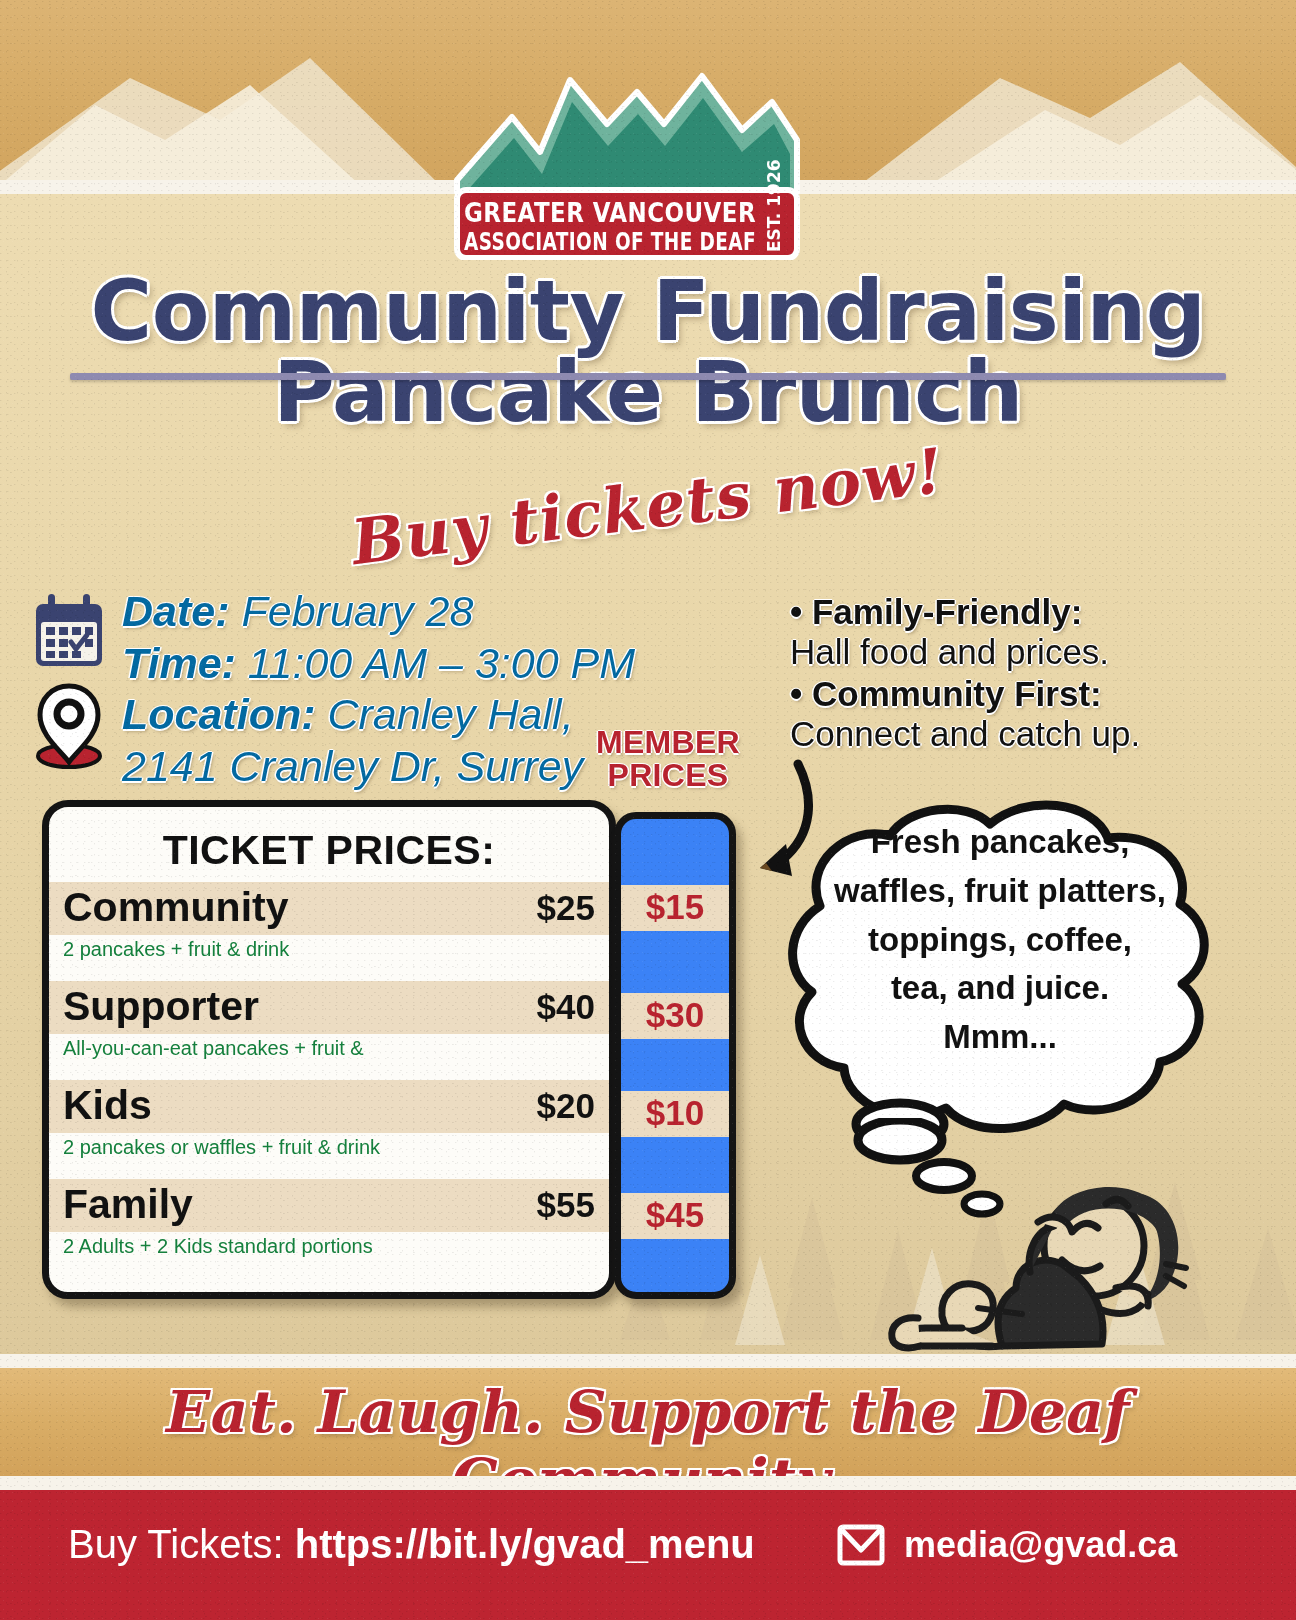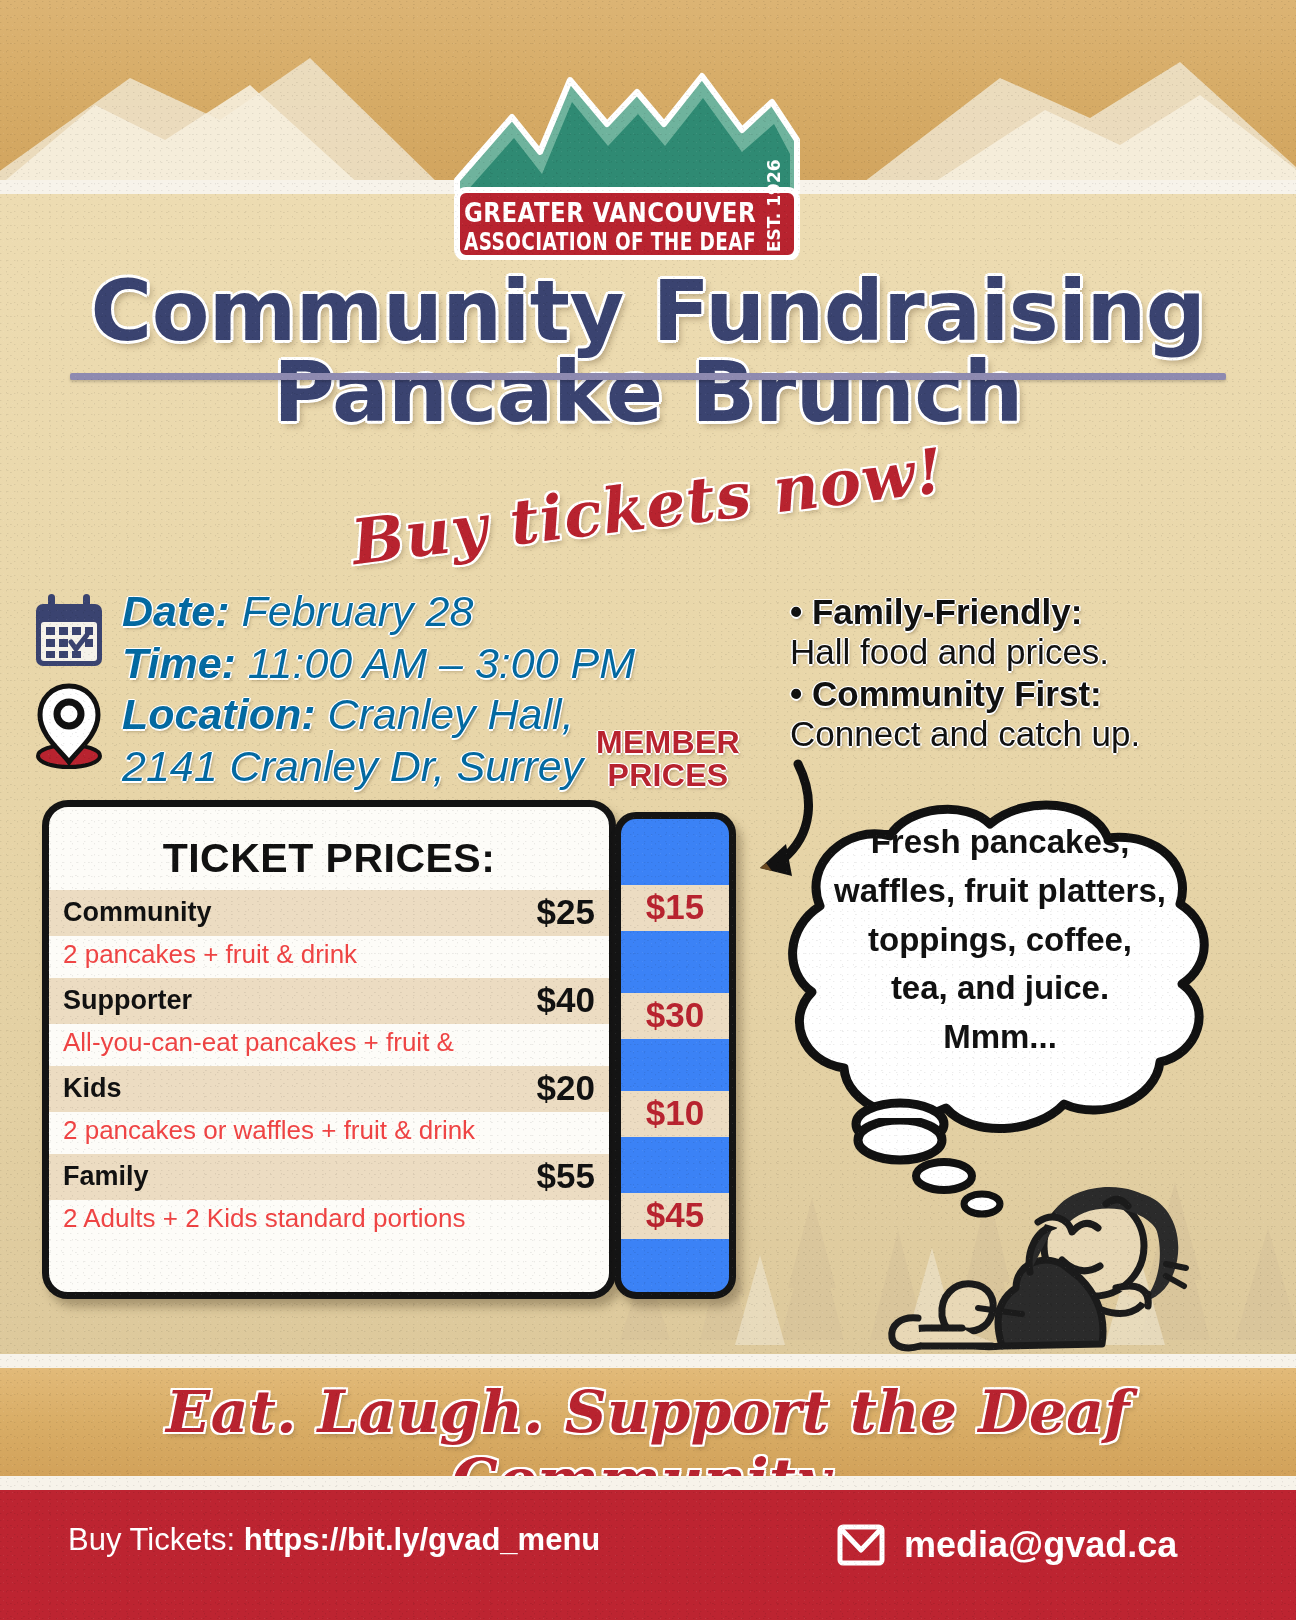--- a/index.html
+++ b/index.html
@@ -82,26 +82,26 @@
       2px 3px 3px rgba(90,70,40,.30);}
   .bsub{font-size:35px;color:#111;white-space:nowrap;margin-bottom:2px;
     text-shadow:-1.5px 0 0 #fff,1.5px 0 0 #fff,0 -1.5px 0 #fff,0 1.5px 0 #fff,
       2px 3px 3px rgba(90,70,40,.30);}
 
   
   .price-card{position:absolute;left:42px;top:800px;width:560px;height:485px;
     background:#fdfcf8;border:7px solid #141414;border-radius:26px;
     box-shadow:6px 8px 10px rgba(70,55,30,.35);overflow:hidden;}
   .pc-title{font-size:41px;font-weight:bold;color:#111;text-align:center;
-    padding:28px 0 8px;letter-spacing:.5px;}
+    padding:20px 0 8px;letter-spacing:.5px;}
   .prow{display:flex;justify-content:space-between;align-items:center;
     background:#ecdcc2;padding:2px 14px 4px;}
-  .prow .nm{font-size:27px;font-weight:bold;color:#111;}
+  .prow .nm{font-size:41px;font-weight:bold;color:#111;}
   .prow .pr{font-size:35px;font-weight:bold;color:#111;}
-  .pdesc{font-size:26px;color:#ef4444;padding:3px 14px 8px;white-space:nowrap;}
+  .pdesc{font-size:20px;color:#15803d;padding:3px 14px 20px;white-space:nowrap;}
 
   
   .member-label{position:absolute;left:578px;top:726px;width:180px;text-align:center;
     font-size:32px;font-weight:bold;color:#b8232f;line-height:1.04;letter-spacing:.3px;
     text-shadow:-1.5px 0 0 #fff,1.5px 0 0 #fff,0 -1.5px 0 #fff,0 1.5px 0 #fff,
       2px 3px 3px rgba(90,70,40,.3);}
   .member-card{position:absolute;left:614px;top:812px;width:108px;height:473px;
     background:#3b82f6;border:7px solid #141414;border-radius:22px;
     box-shadow:6px 8px 10px rgba(70,55,30,.35);overflow:hidden;}
   .mcell{position:absolute;left:0;width:108px;text-align:center;background:#ecdcc2;
@@ -117,21 +117,21 @@
   .person{position:absolute;left:866px;top:1168px;width:330px;height:190px;}
 
   
   .tagline{position:absolute;left:0;top:1378px;width:1296px;text-align:center;}
   .tagline span{display:inline-block;
     font-family:"DejaVu Serif", serif;font-style:italic;font-weight:bold;
     font-size:58px;color:#b8232f;letter-spacing:.5px;
     text-shadow:-2px 0 0 #fff,2px 0 0 #fff,0 -2px 0 #fff,0 2px 0 #fff,
       -2px -2px 0 #fff,2px -2px 0 #fff,-2px 2px 0 #fff,2px 2px 0 #fff,
       3px 4px 4px rgba(90,70,40,.3);}
-  .f-tickets{position:absolute;left:68px;top:1522px;font-size:31px;color:#fff;white-space:nowrap;}
+  .f-tickets{position:absolute;left:68px;top:1522px;font-size:40px;color:#fff;white-space:nowrap;}
   .f-tickets b{font-weight:bold;}
   .f-mail{position:absolute;left:836px;top:1522px;display:flex;align-items:center;gap:18px;}
   .f-mail .mail-icon{display:block;}
   .f-mail .addr{font-size:36px;font-weight:bold;color:#fff;white-space:nowrap;}
 </style>
 </head>
 <body>
 
 <div class="poster">
 

